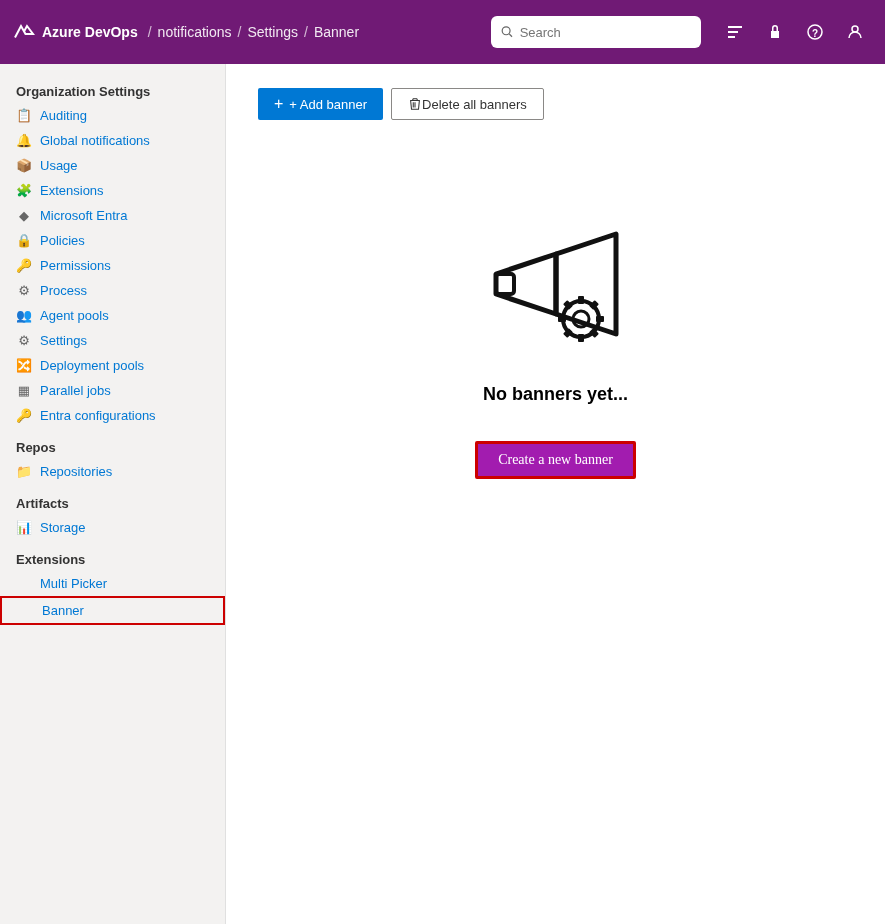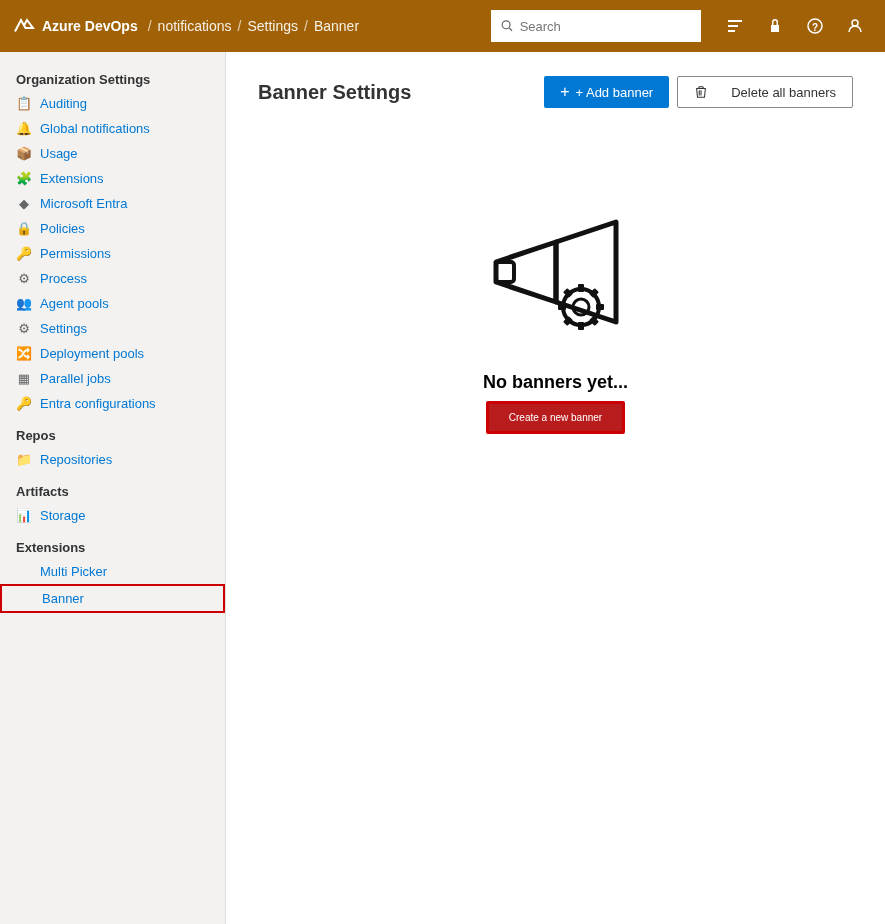--- a/index.html
+++ b/index.html
@@ -1,31 +1,31 @@
 <!DOCTYPE html>
 <html><head>
   <meta charset="utf-8">
   <style>
     * { box-sizing: border-box; margin: 0; padding: 0; }
     body { font-family: 'Segoe UI', Arial, sans-serif; font-size: 13px; color: #333; display: flex; flex-direction: column; height: 924px; width: 885px; overflow: hidden; }
 
     
     .topbar {
-      display: flex; align-items: center; background: #a16207; height: 52px;
+      display: flex; align-items: center; background: #701a75; height: 64px;
       padding: 4px 12px; gap: 8px; flex-shrink: 0;
     }
     .topbar-logo { display: flex; align-items: center; gap: 6px; color: white; font-size: 14px; font-weight: 600; }
     .topbar-logo svg { width: 24px; height: 24px; }
     .topbar-breadcrumb { color: rgba(255,255,255,0.9); font-size: 14px; display: flex; align-items: center; gap: 4px; }
     .topbar-breadcrumb span { color: rgba(255,255,255,0.7); }
     .topbar-breadcrumb a { color: rgba(255,255,255,0.9); text-decoration: none; }
     .topbar-sep { color: rgba(255,255,255,0.6); margin: 0 2px; }
     .topbar-search {
       margin-left: auto; display: flex; align-items: center;
-      background: white; border-radius: 0; padding: 4px 10px; gap: 6px;
+      background: white; border-radius: 6px; padding: 4px 10px; gap: 6px;
       width: 210px; height: 32px;
     }
     .topbar-search input { border: none; outline: none; font-size: 13px; width: 100%; color: #333; }
     .topbar-icons { display: flex; align-items: center; gap: 4px; margin-left: 8px; }
     .topbar-icon-btn {
       background: none; border: none; color: white; cursor: pointer;
       width: 36px; height: 36px; display: flex; align-items: center; justify-content: center;
       border-radius: 2px; font-size: 16px;
     }
 
@@ -57,35 +57,36 @@
     .main-content { flex: 1; background: white; overflow-y: auto; padding: 24px 32px; }
     .main-header { display: flex; align-items: center; margin-bottom: 24px; }
     .main-title { font-size: 20px; font-weight: 600; color: #333; flex: 1; }
     .btn-primary {
       background: #0078d4; color: white; border: none; border-radius: 2px;
       padding: 6px 16px; font-size: 13px; cursor: pointer; display: flex; align-items: center; gap: 6px;
       height: 32px;
     }
     .btn-secondary {
       background: white; color: #333; border: 1px solid #8a8886; border-radius: 2px;
-      padding: 6px 16px; font-size: 13px; cursor: pointer; display: flex; align-items: center; gap: 23px;
+      padding: 6px 16px; font-size: 13px; cursor: pointer; display: flex; align-items: center; gap: 0;
       height: 32px; margin-left: 8px;
     }
 
     
     .empty-state {
       display: flex; flex-direction: column; align-items: center; justify-content: center;
       padding: 80px 0 40px 0;
     }
     .empty-illustration { width: 160px; height: 140px; margin-bottom: 20px; }
-    .empty-title { font-size: 18px; font-weight: 700; color: #000; margin-bottom: 8px; }
+    .empty-title { font-size: 18px; font-weight: 700; color: #000; margin-bottom: 36px; }
     .btn-create-banner {
-      background: #b91c1c; color: white; border: 3px solid #c00;
-      border-radius: 2px; padding: 8px 20px; font-size: 10px; cursor: pointer;
+      background: #a21caf; color: white; border: 3px solid #c00;
+      border-radius: 2px; padding: 8px 20px; font-size: 14px; cursor: pointer;
       font-weight: 500;
+      font-family: Liberation Serif, serif;
     }
   </style>
 </head>
 <body>
 
 <div class="topbar">
   <div class="topbar-logo">
     <svg viewBox="0 0 24 24" fill="none" xmlns="http://www.w3.org/2000/svg">
       <path d="M3 17.5L9 6l4.5 8H21L15 6l-3 5.5" stroke="white" stroke-width="2" fill="none"></path>
     </svg>
@@ -213,21 +214,20 @@
       <span>Multi Picker</span>
     </a>
     <a class="sidebar-item active" style="border: 2px solid #c00; background: #f3f2f1;">
       <span class="item-icon"></span>
       <span>Banner</span>
     </a>
   </div>
 
   <div class="main-content">
     <div class="main-header">
-      <h1 class="main-title">Banner Settings</h1>
       <button class="btn-primary">
         <span style="font-size:16px;">+</span>
         <span>+ Add banner</span>
       </button>
       <button class="btn-secondary">
         <svg width="14" height="14" viewBox="0 0 16 16">
           <path d="M6 2h4l1 2H5L6 2zM3 4h10l-1 10H4L3 4zm3 2v6m2-6v6" stroke="#333" stroke-width="1.2" fill="none"></path>
         </svg>
         <span>Delete all banners</span>
       </button>

